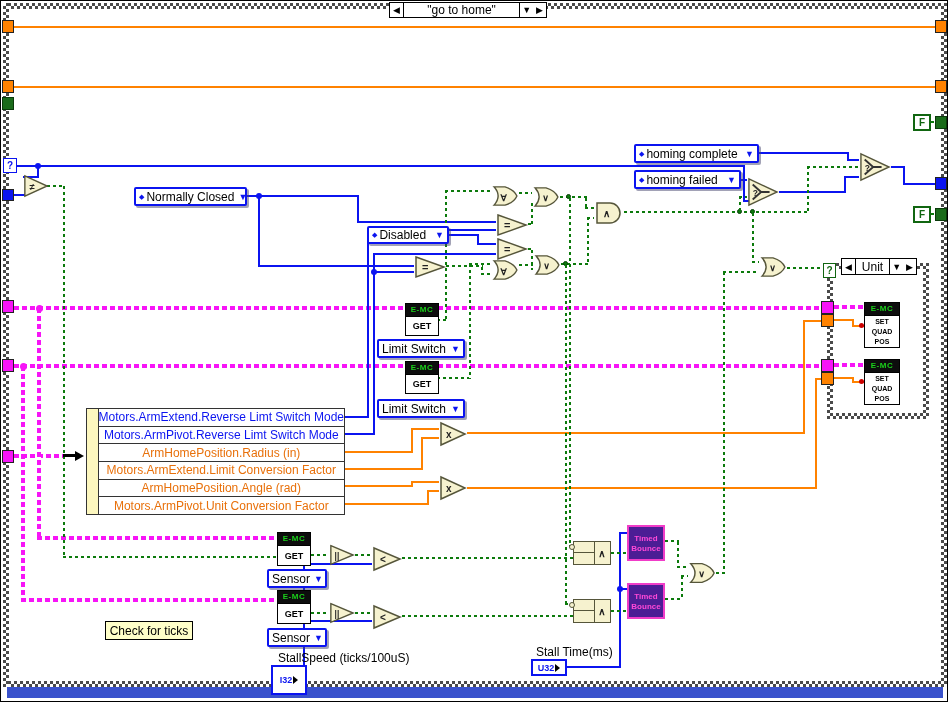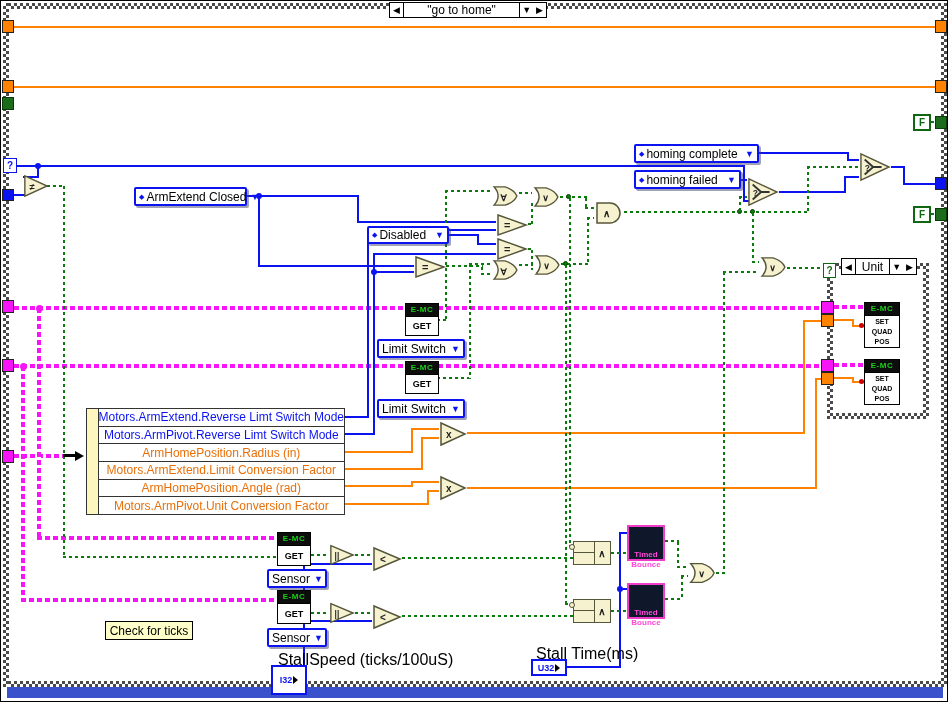--- a/index.html
+++ b/index.html
@@ -25,24 +25,24 @@
   .caseLbl .txt{flex:1;display:flex;align-items:center;justify-content:center;border-left:1px solid #000;border-right:1px solid #000;padding:0 4px;white-space:nowrap}
   .caseLbl .dd{display:flex;align-items:center;padding:0 2px;font-size:9px}
   .enum{background:#fff;border:2px solid #0b14f0;border-radius:2px;display:flex;align-items:center;
         font-size:12px;color:#000;padding:0 3px;white-space:nowrap;box-shadow:2px 2px 0 rgba(70,70,110,.5)}
   .enum .mk{color:#0b14f0;font-size:7px;margin-right:2px}
   .enum .dd{color:#0b14f0;font-size:9px;margin-left:auto;padding-left:4px}
   .emc{border:1px solid #000;background:#fff}
   .emcH{background:#0d0d0d;color:#1ad01a;font-weight:bold;font-size:8px;text-align:center;
         border-bottom:1px solid #000;line-height:12px;letter-spacing:.5px}
   .emcB{font-weight:bold;font-size:9px;text-align:center;color:#000}
-  .tb{background:#0f172a;border:2px solid #f03cc8;color:#ff49d8;font-weight:bold;font-size:8px;
-      text-align:center;line-height:10px;padding-top:23px}
+  .tb{background:#4c1d95;border:2px solid #f03cc8;color:#ff49d8;font-weight:bold;font-size:8px;
+      text-align:center;line-height:10px;padding-top:7px}
   .lblBox{background:#ffffc9;border:1px solid #000;font-size:12px;color:#000;display:flex;align-items:center;justify-content:center;white-space:nowrap}
-  .flbl{font-size:16px;color:#000;white-space:nowrap}
+  .flbl{font-size:12px;color:#000;white-space:nowrap}
   .term{background:#fff;border:2px solid #0b14f0;color:#0b14f0;font-weight:bold;font-size:9px;
         display:flex;align-items:center;justify-content:center;gap:1px}
   .term .arr{width:0;height:0;border-left:5px solid #000;border-top:4px solid transparent;border-bottom:4px solid transparent}
   .fconst{background:#fff;border:2px solid #116611;color:#116611;font-weight:bold;font-size:10px;
           display:flex;align-items:center;justify-content:center}
   .qterm{background:#fff;border:1px solid #0b14f0;color:#0b14f0;font-weight:bold;font-size:10px;
          display:flex;align-items:center;justify-content:center}
   .qtermG{background:#fff;border:1px solid #116611;color:#116611;font-weight:bold;font-size:10px;
          display:flex;align-items:center;justify-content:center}
   .ub{display:flex;border:1px solid #333}
@@ -237,21 +237,21 @@
 
   <div class="a" style="left:22px;top:172px;width:26px;height:26px">
     <svg width="26" height="26" viewBox="0 0 28 26">
         <polygon class="gfill" points="2,2 26,13 2,24"></polygon>
         <text class="gtext" x="7" y="17" font-size="10">≠</text>
       </svg>
   </div>
 
   <div class="a enum" style="left:133px;top:186px;width:113px;height:19px">
     <span class="mk">◆</span>
-    <span>ArmExtend Closed</span>
+    <span>Normally Closed</span>
     <span class="dd">▼</span>
   </div>
   <div class="a enum" style="left:366px;top:225px;width:82px;height:18px">
     <span class="mk">◆</span>
     <span>Disabled</span>
     <span class="dd">▼</span>
   </div>
   <div class="a enum" style="left:633px;top:143px;width:125px;height:19px">
     <span class="mk">◆</span>
     <span>homing complete</span>

